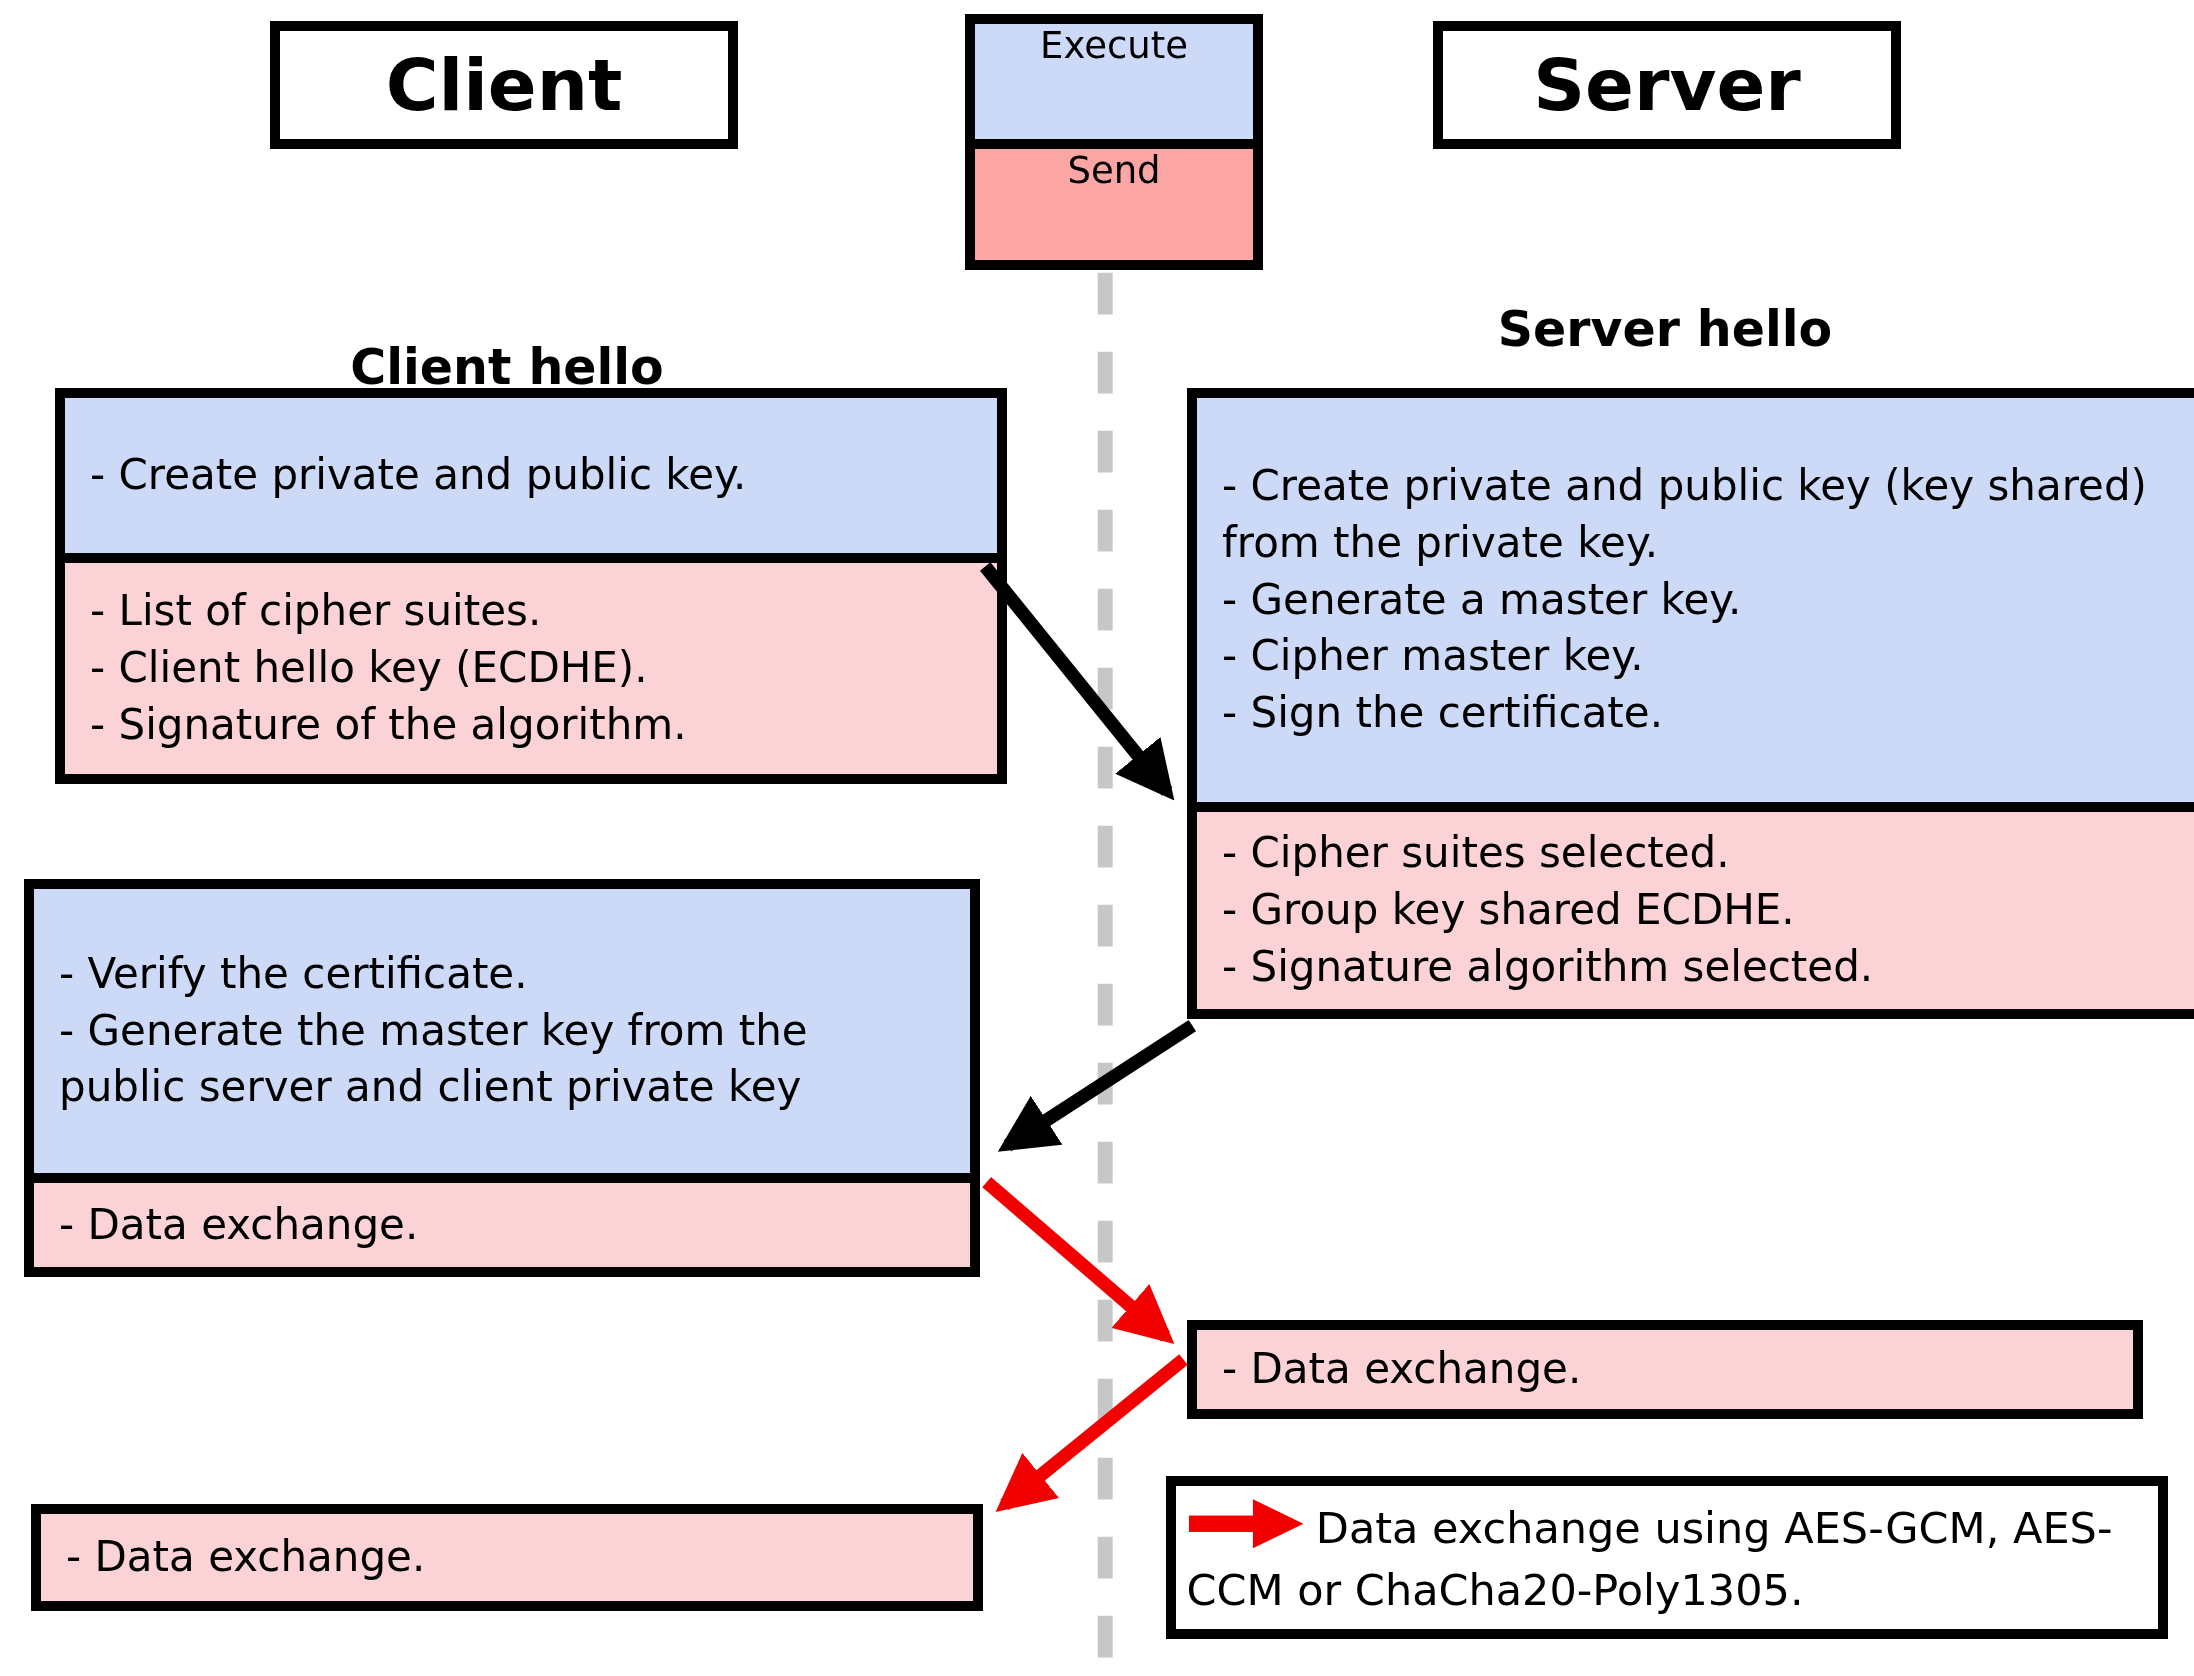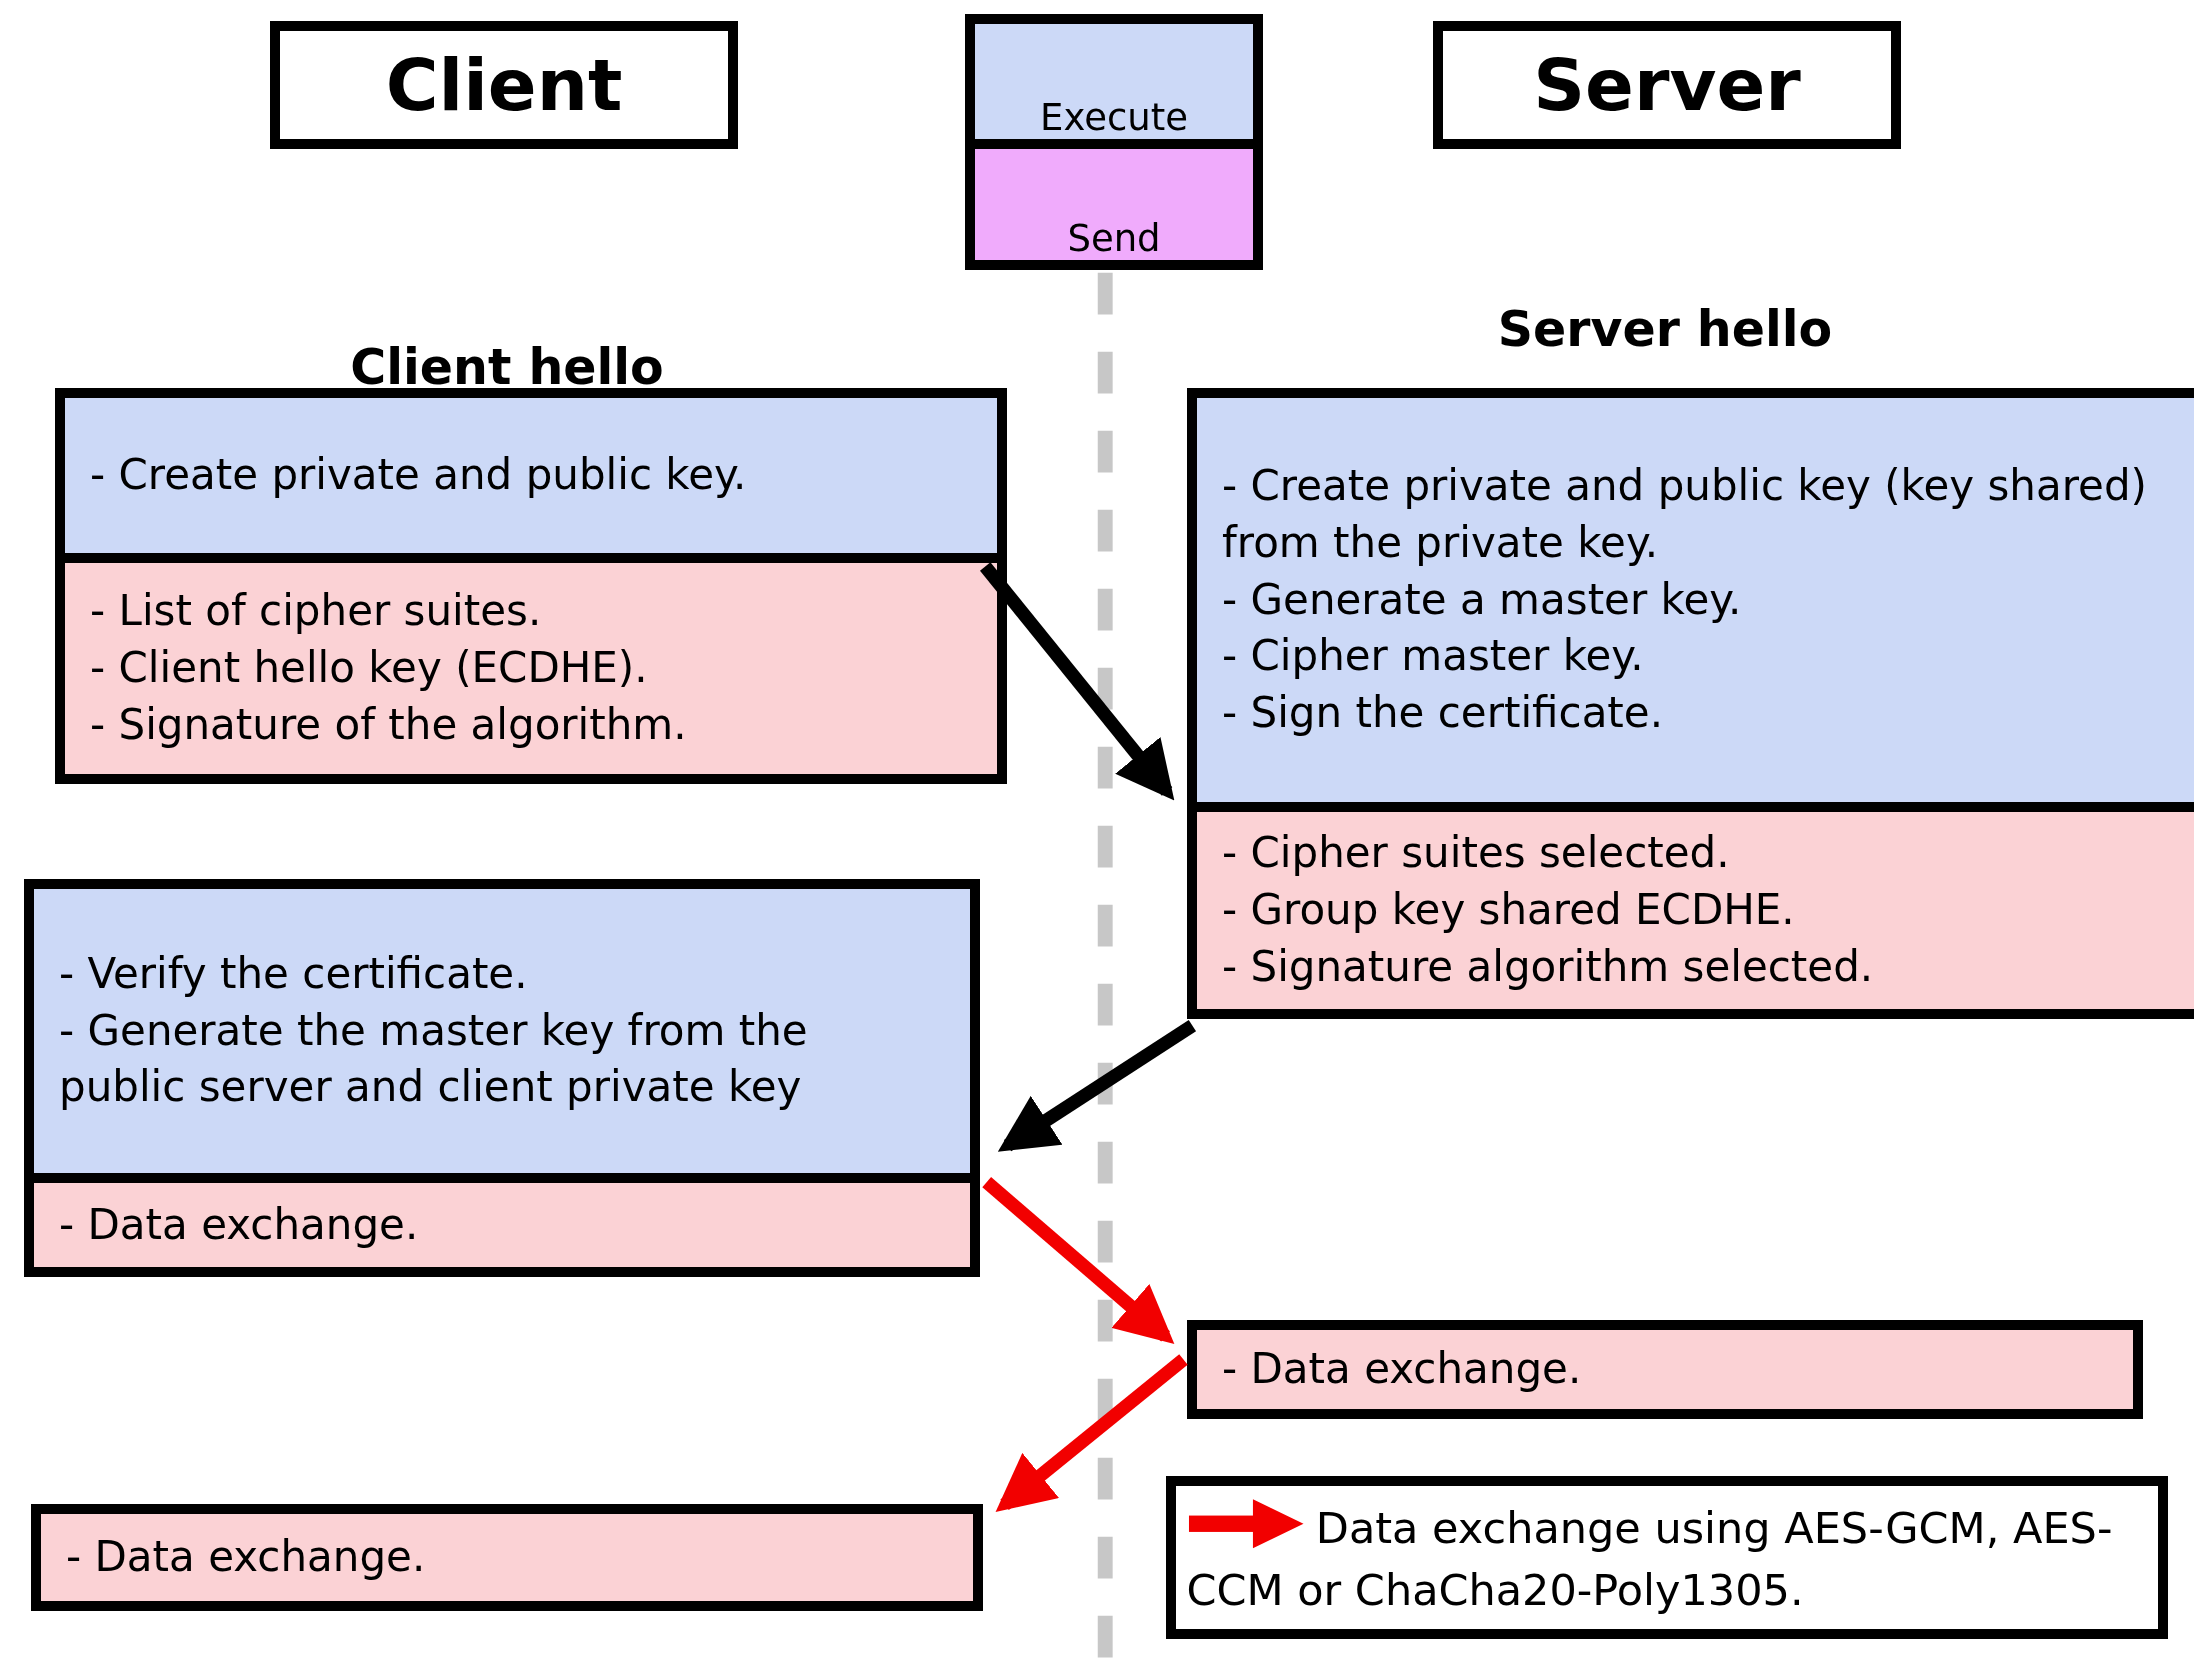--- a/index.html
+++ b/index.html
@@ -28,27 +28,27 @@
 
   #legend {
     position: absolute;
     left: 965px; top: 14px; width: 298px; height: 256px;
     border: 10.4px solid #000;
     display: flex;
     flex-direction: column;
   }
   .legend-cell {
     display: flex;
-    align-items: flex-end;
+    align-items: flex-start;
     justify-content: center;
     font-size: 37px;
     color: #000;
   }
   #legend-execute { height: 125px; background: #ccd9f7; border-bottom: 10.4px solid #000; }
-  #legend-send { flex: 1; background: #f0abfc; }
+  #legend-send { flex: 1; background: #fca5a5; }
 
   .column-title {
     position: absolute;
     text-align: center;
     font-size: 49px;
     font-weight: bold;
     color: #000;
   }
   #title-client-hello { left: 31px;   top: 301px; width: 952px; margin-top: 38px; }
   #title-server-hello { left: 1187px; top: 301px; width: 956px; }

